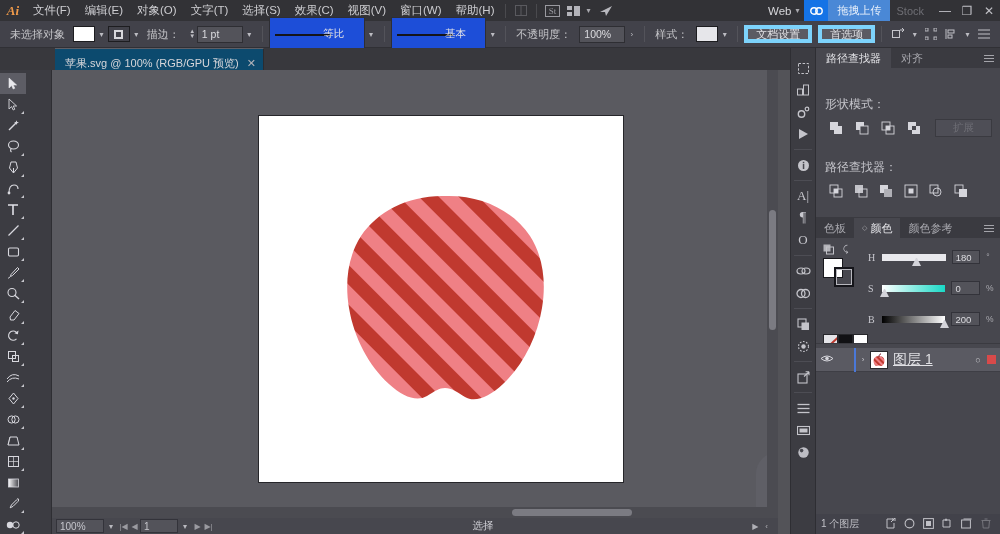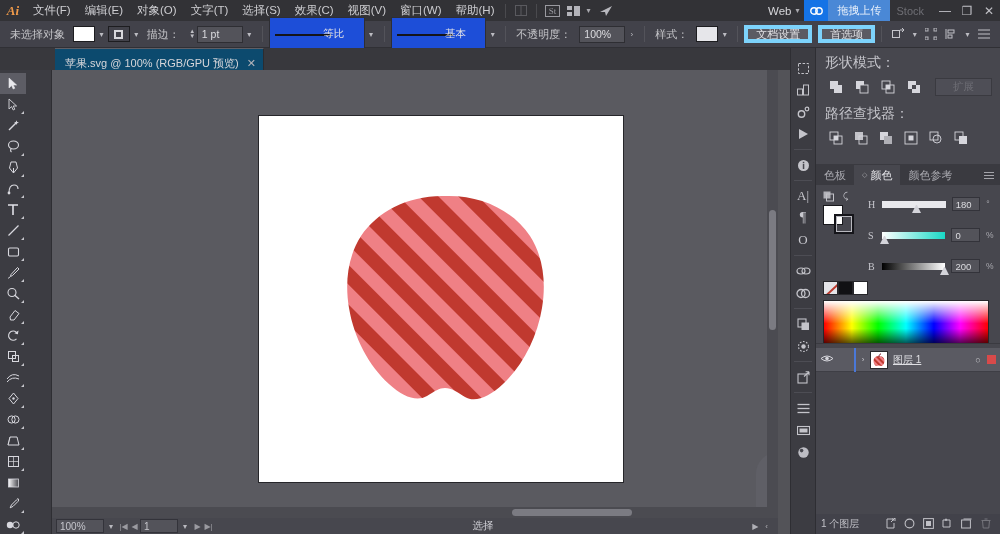--- a/index.html
+++ b/index.html
@@ -195,21 +195,21 @@
   .ptab{
     height:20px;display:flex;align-items:center;padding:0 10px;color:#a8a8ae;font-size:11px;
   }
   .ptab.active{ background:#47474e;color:#e2e2e6;}
   .pmenu{
     position:absolute;right:4px;top:4px;width:12px;height:12px;
     display:flex;flex-direction:column;justify-content:center;gap:2px;
   }
   .pmenu i{ display:block;height:1px;background:#a4a4aa;width:10px;}
   .pbody{ padding:6px 8px 8px 9px; }
-  .pgroup-lbl{ color:#c4c4ca;font-size:14px;margin-bottom:5px;}
+  .pgroup-lbl{ color:#c4c4ca;font-size:12px;margin-bottom:5px;margin-top:22px;}
   .icon-row{ display:flex;gap:4px;align-items:center;margin-bottom:9px;}
   .pf-btn{
     width:22px;height:19px;display:flex;align-items:center;justify-content:center;
     color:#d6d6dc;
   }
   .expand-btn{
     margin-left:6px;height:18px;flex:1;background:#4e4e56;border:1px solid #3a3a40;
     color:#6e6e75;font-size:10.5px;display:flex;align-items:center;justify-content:center;
   }
 
@@ -261,21 +261,21 @@
     border-bottom:1px solid #3e3e45;position:relative;
   }
   .lr-eye{ width:22px;text-align:center;color:#d4d4da;font-size:10px;}
   .lr-lock{ width:16px; }
   .lr-bar{ width:2px;height:24px;background:#4a78d8;}
   .lr-arrow{ width:14px;text-align:center;color:#c6c6cc;font-size:8px;}
   .lr-thumb{
     width:18px;height:18px;border:1px solid #2a2a2e;background:#fff;margin-right:5px;
     display:flex;align-items:center;justify-content:center;overflow:hidden;
   }
-  .lr-name{ flex:1;color:#e0e0e4;font-size:10px;text-decoration:underline;}
+  .lr-name{ flex:1;color:#e0e0e4;font-size:14px;text-decoration:underline;}
   .lr-target{ width:18px;text-align:center;color:#c0c0c6;font-size:9px;}
   .lr-sel{ width:9px;height:9px;background:#d84a4a;margin-right:4px;}
   .lp-foot{
     position:absolute;left:0;bottom:0;width:184px;height:20px;background:#42424a;
     display:flex;align-items:center;padding:0 5px;font-size:10px;color:#c2c2c8;gap:0;
   }
   .lp-foot .cnt{ padding-right:6px; }
   .lp-foot .fi{ width:19px;text-align:center;color:#c0c0c6;font-size:11px;}
   .lp-foot .fi.dim{ opacity:.4; }
   .lp-spacer{ flex:1; }
@@ -738,20 +738,29 @@
       <svg width="13" height="13" viewBox="0 0 13 13">
           <circle cx="6.5" cy="6.5" r="5.2" fill="#bdbdc4"></circle>
           <circle cx="4.6" cy="4.6" r="1.8" fill="#47474e"></circle>
         </svg>
     </div>
   </div>
 
   <div class="panels">
 
     <div>
+      <div class="ptabs">
+        <div class="ptab active">路径查找器</div>
+        <div class="ptab">对齐</div>
+        <div class="pmenu">
+            <i></i>
+            <i></i>
+            <i></i>
+          </div>
+      </div>
       <div class="pbody">
         <div class="pgroup-lbl">形状模式：</div>
         <div class="icon-row">
           <div class="pf-btn">
             <svg width="14" height="14" viewBox="0 0 14 14">
                 <rect x="1" y="1" width="8" height="8" fill="#d6d6dc"></rect>
                 <rect x="5" y="5" width="8" height="8" fill="#d6d6dc"></rect>
               </svg>
           </div>
           <div class="pf-btn">

